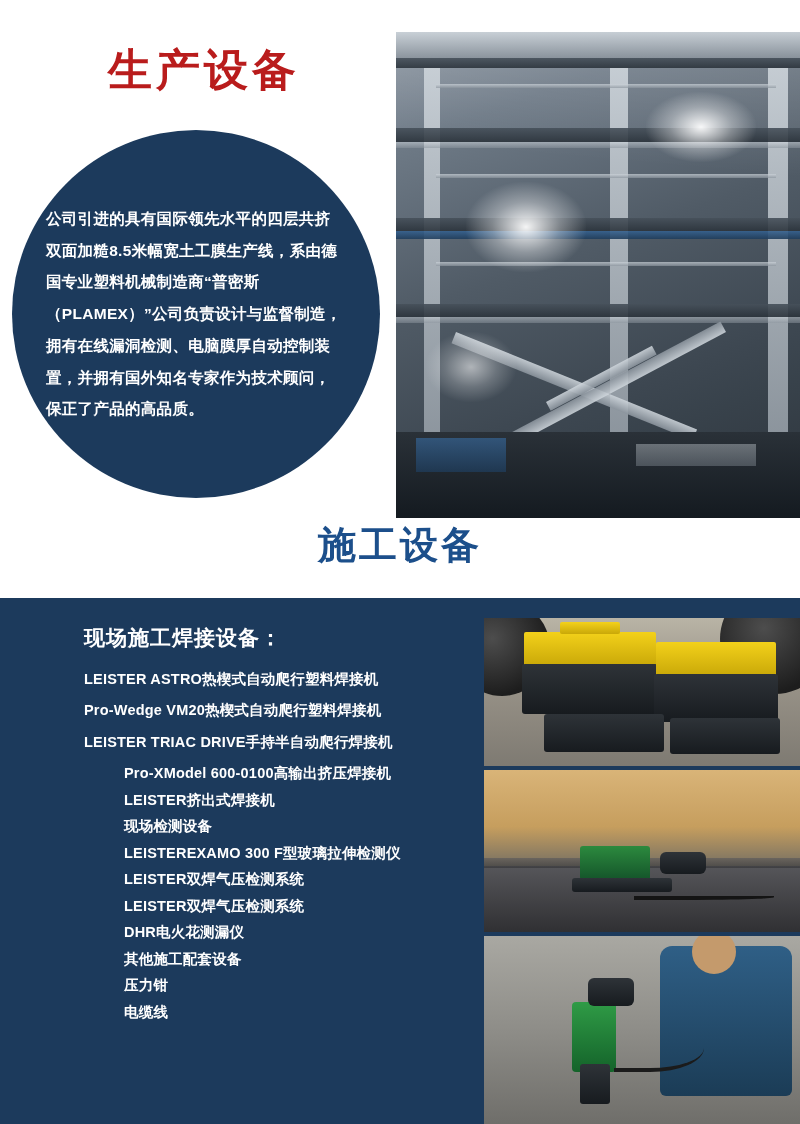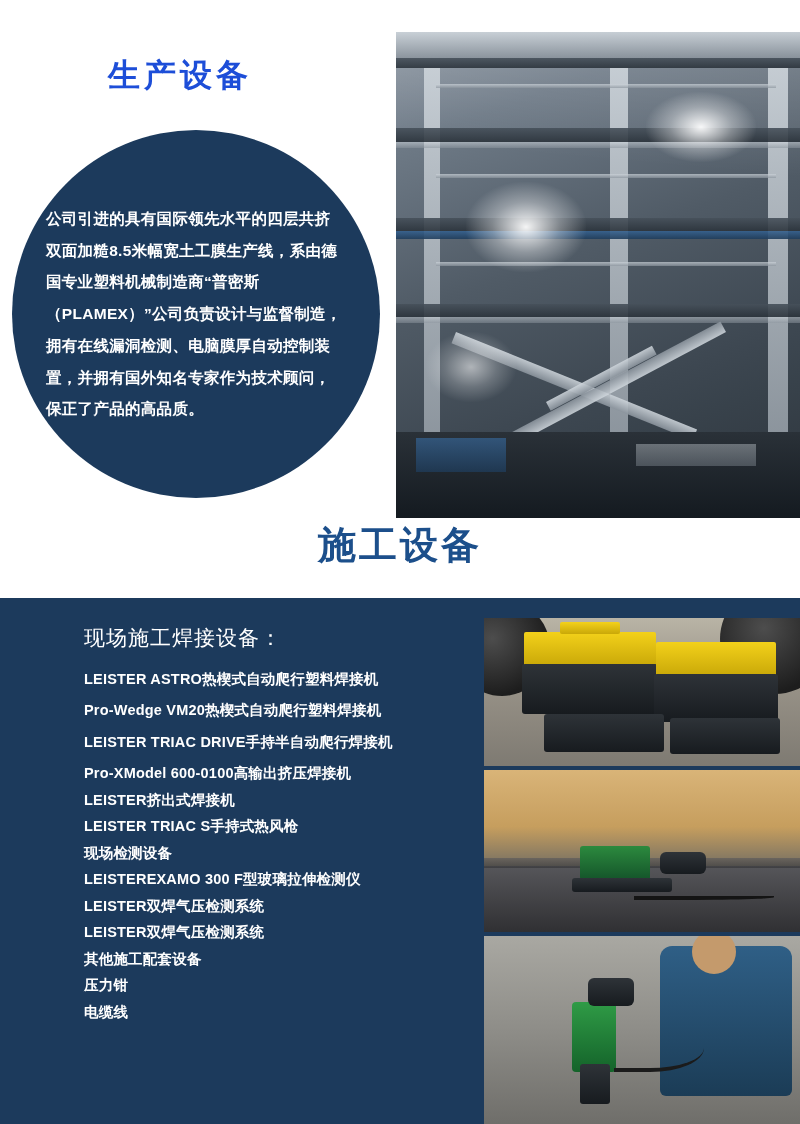--- a/index.html
+++ b/index.html
@@ -36,24 +36,24 @@
     position: absolute;
     left: 0;
     top: 0;
     width: 398px;
     height: 520px;
   }
 
   .title-production {
     position: absolute;
     left: 108px;
-    top: 59px;
-    font-size: 32px;
-    font-weight: bold;
-    color: #1d4ed8;
+    top: 48px;
+    font-size: 44px;
+    font-weight: bold;
+    color: #b91c1c;
     letter-spacing: 4px;
     line-height: 1;
   }
 
   .circle-blurb {
     position: absolute;
     left: 12px;
     top: 130px;
     width: 368px;
     height: 368px;
@@ -138,33 +138,33 @@
     left: 0;
     top: 0;
     width: 478px;
     height: 526px;
     box-sizing: border-box;
     padding: 26px 0 0 84px;
     color: #ffffff;
   }
   .equip-heading {
     font-size: 21px;
-    font-weight: normal;
+    font-weight: bold;
     margin: 0 0 16px 0;
     letter-spacing: 1px;
   }
   .equip-item {
     font-size: 14.5px;
     font-weight: bold;
     line-height: 1.55;
     margin: 0 0 9px 0;
     letter-spacing: .2px;
     white-space: nowrap;
   }
-  .equip-item.tight { margin-bottom: 4px; }
+  .equip-item.tight { margin-bottom: 4px; margin-left: 40px; }
 
   
   .photo-col {
     position: absolute;
     left: 484px;
     top: 20px;
     width: 316px;
     height: 506px;
   }
   .photo {
@@ -290,25 +290,25 @@
   <div class="bottom-section">
 
     <div class="equip-list">
       <div class="equip-heading">现场施工焊接设备：</div>
 
       <div class="equip-item">LEISTER ASTRO热楔式自动爬行塑料焊接机</div>
       <div class="equip-item">Pro-Wedge VM20热楔式自动爬行塑料焊接机</div>
       <div class="equip-item">LEISTER TRIAC DRIVE手持半自动爬行焊接机</div>
       <div class="equip-item tight">Pro-XModel 600-0100高输出挤压焊接机</div>
       <div class="equip-item tight">LEISTER挤出式焊接机</div>
-      <div class="equip-item tight">LEISTER TRIAC S手持式热风枪</div>
       <div class="equip-item tight">现场检测设备</div>
       <div class="equip-item tight">LEISTEREXAMO 300 F型玻璃拉伸检测仪</div>
       <div class="equip-item tight">LEISTER双焊气压检测系统</div>
       <div class="equip-item tight">LEISTER双焊气压检测系统</div>
+      <div class="equip-item tight">DHR电火花测漏仪</div>
       <div class="equip-item tight">其他施工配套设备</div>
       <div class="equip-item tight">压力钳</div>
       <div class="equip-item tight">电缆线</div>
     </div>
 
     <div class="photo-col">
 
       <div class="photo photo-welders">
         <div class="pw-ground"></div>
         <div class="pw-tire" style="left:-30px;top:-18px;width:96px;height:96px;"></div>

